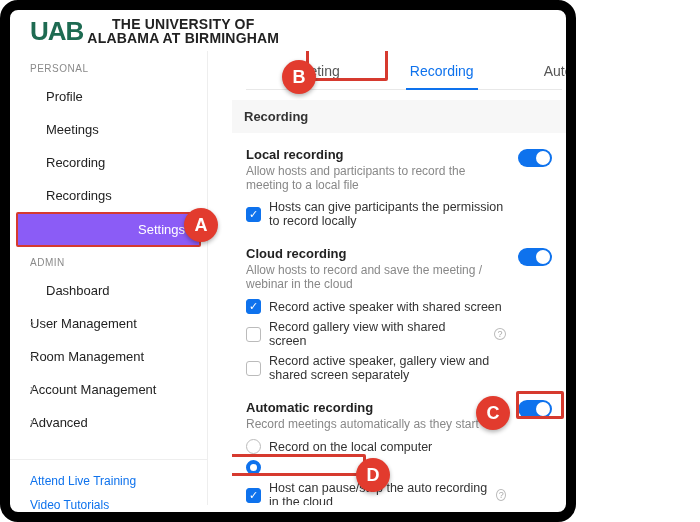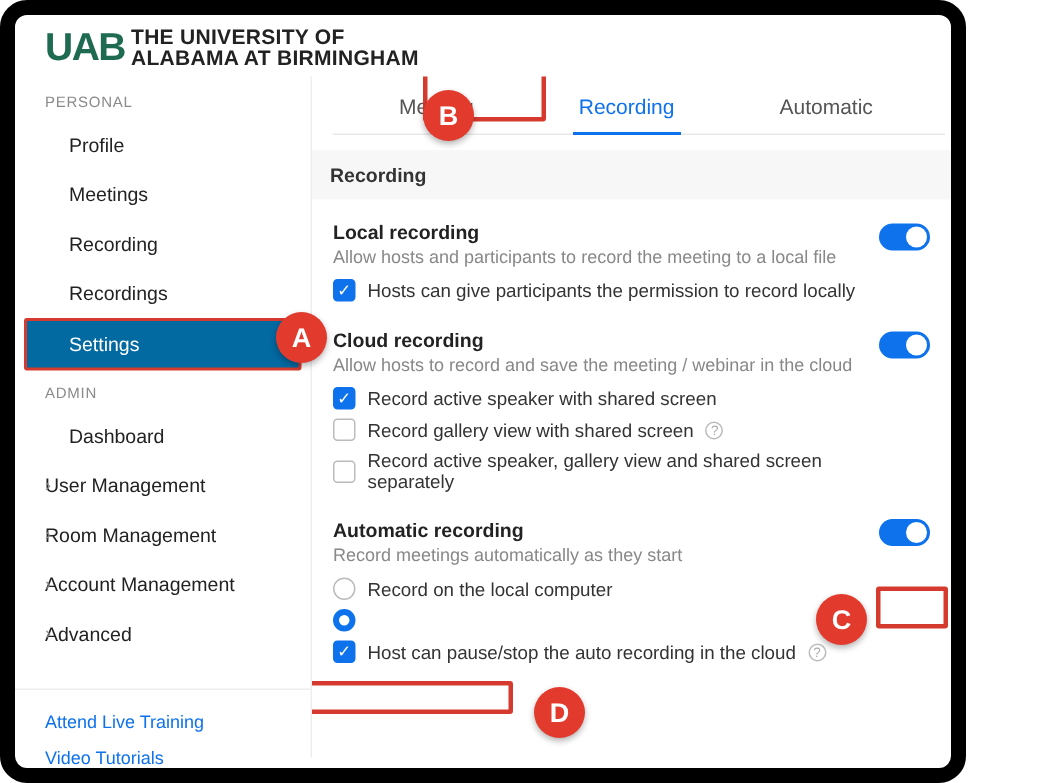--- a/index.html
+++ b/index.html
@@ -6,21 +6,21 @@
   body {
     font-family: -apple-system, BlinkMacSystemFont, "Segoe UI", Helvetica, Arial, sans-serif;
     background: #fff;
     width: 700px;
     height: 522px;
     overflow: hidden;
   }
   .frame {
     border: 10px solid #000;
     border-radius: 18px;
-    width: 644px;
+    width: 576px;
     height: 522px;
     position: relative;
     overflow: hidden;
     background: #fff;
   }
   .header {
     display: flex;
     align-items: center;
     padding: 6px 12px 4px 20px;
     gap: 10px;
@@ -36,24 +36,26 @@
     letter-spacing: -1px;
     color: #1E6B52;
     position: relative;
   }
   .uab-text {
     line-height: 0.95;
     font-size: 14px;
     font-weight: 600;
     color: #222;
     letter-spacing: 0.2px;
+    text-align: center;
   }
   .content {
     display: flex;
     height: calc(100% - 48px);
+    gap: 24px;
   }
   .sidebar {
     width: 198px;
     padding: 2px 0 0 0;
     border-right: 1px solid #eee;
     flex-shrink: 0;
   }
   .side-section-label {
     font-size: 10px;
     color: #8a8a8a;
@@ -72,27 +74,28 @@
     position: relative;
   }
   .side-item.expandable::before {
     content: "›";
     position: absolute;
     left: 20px;
     color: #888;
     font-size: 12px;
   }
   .side-item.active {
-    background: #0369a1;
+    background: #8b5cf6;
     color: #fff;
     border: 2px solid #D63A2F;
     margin: 0 6px;
     padding: 8px 14px 8px 28px;
     border-radius: 2px;
     font-weight: 500;
+    text-align: right;
   }
   .side-footer {
     margin-top: 20px;
     border-top: 1px solid #eee;
     padding: 14px 20px;
   }
   .side-footer a {
     display: block;
     font-size: 12px;
     color: #0E72ED;

